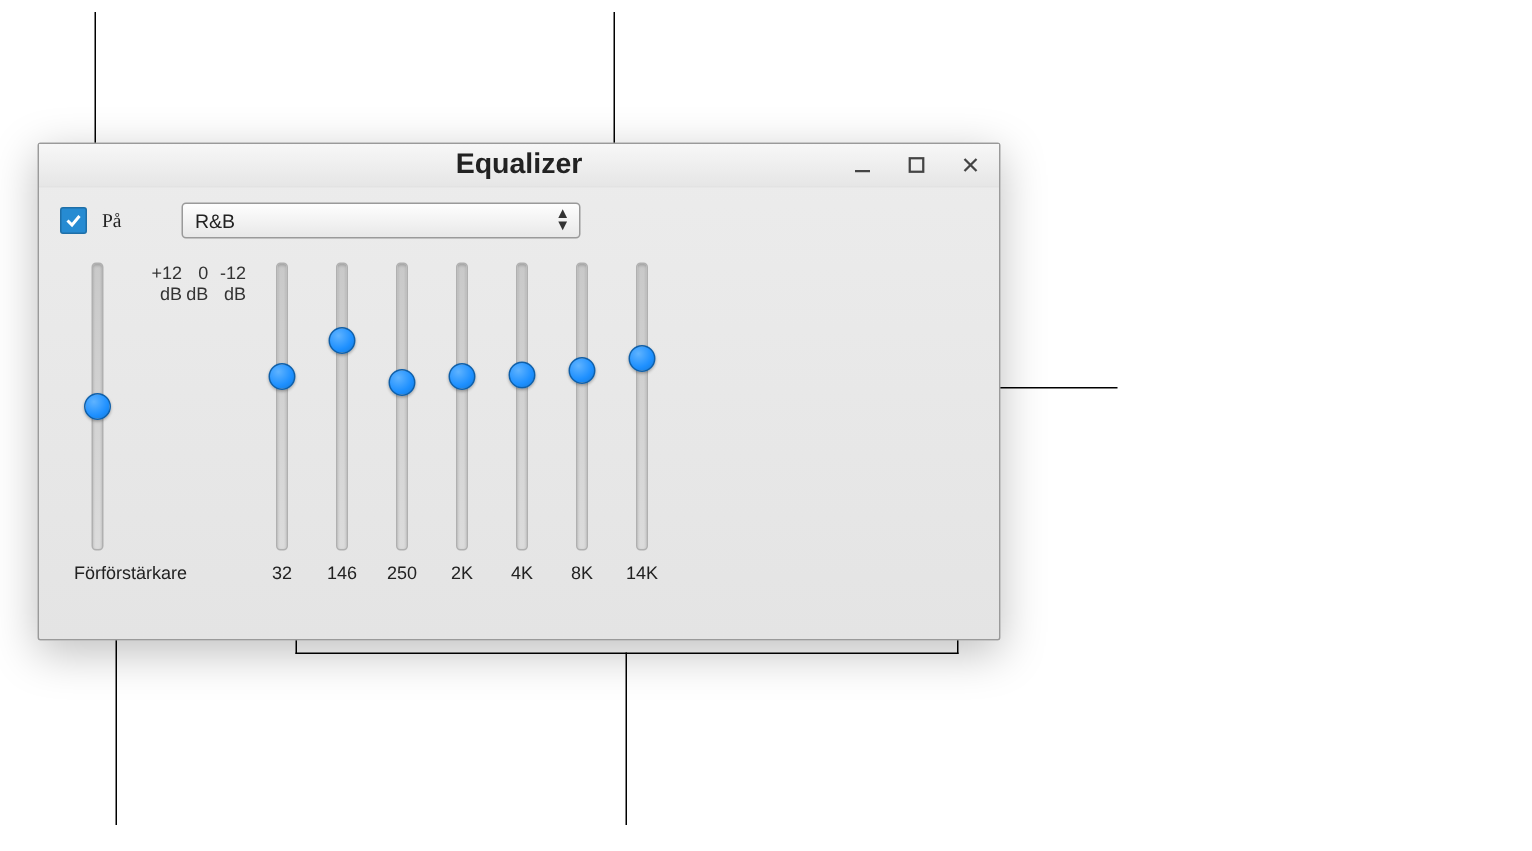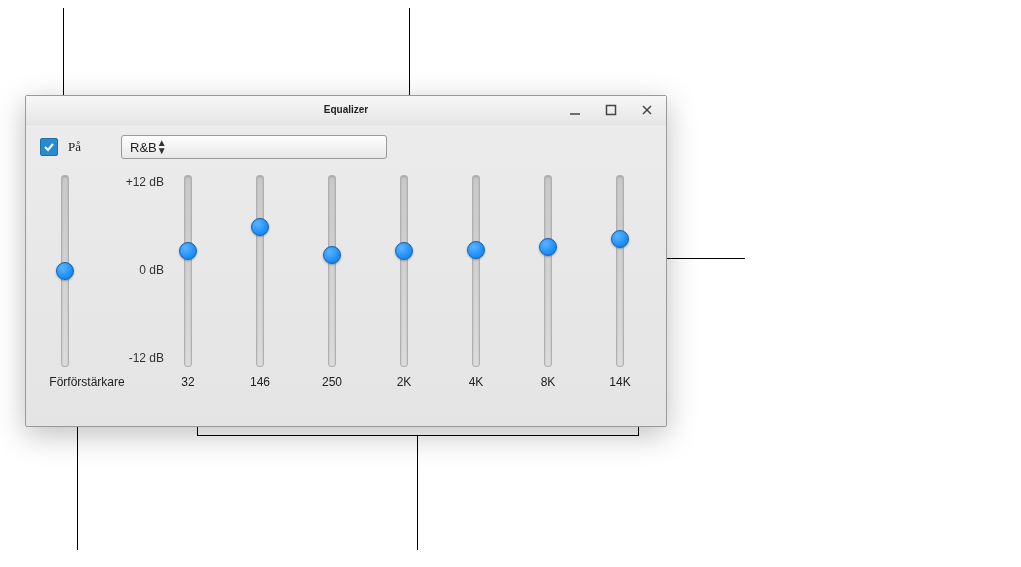--- a/index.html
+++ b/index.html
@@ -23,21 +23,21 @@
     height: 330px;
     background: linear-gradient(#ececec,#e4e4e4);
     border: 1px solid #9a9a9a;
     box-shadow: 0 8px 30px rgba(0,0,0,0.25);
     border-radius: 2px;
   }
   .titlebar {
     height: 28px;
     line-height: 28px;
     text-align: center;
-    font-size: 10px;
+    font-size: 19px;
     font-weight: 600;
     color: #222;
     position: relative;
     border-bottom: 1px solid rgba(0,0,0,0.08);
     background: linear-gradient(#f7f7f7,#e6e6e6);
   }
   .win-controls {
     position: absolute;
     right: 6px;
     top: 0;
@@ -82,20 +82,21 @@
     font-family: Liberation Serif, serif;
   }
   .preset-select {
     flex: 0 0 250px;
     height: 22px;
     border: 1px solid #9a9a9a;
     border-radius: 3px;
     background: linear-gradient(#fefefe,#e8e8e8);
     display: flex;
     align-items: center;
+    justify-content: space-between;
     padding: 0 6px 0 8px;
     font-size: 13px;
     color: #222;
   }
   .preset-arrows {
     font-size: 10px;
     line-height: 8px;
     color: #333;
     display: flex;
     flex-direction: column;
@@ -109,33 +110,32 @@
   .preamp-col {
     width: 50px;
     display: flex;
     flex-direction: column;
     align-items: center;
     margin-right: 4px;
   }
   .scale-col {
     width: 70px;
     display: flex;
-    flex-direction: column;
+    flex-direction: row;
     justify-content: space-between;
     height: 190px;
     margin-right: 4px;
     font-size: 12px;
     color: #333;
     text-align: right;
   }
   .scale-col span { display:block; }
   .bands {
     flex: 1;
     display: flex;
-    justify-content: space-between;
   }
   .band {
     width: 40px;
     display: flex;
     flex-direction: column;
     align-items: center;
   }
   .track {
     width: 6px;
     height: 190px;

